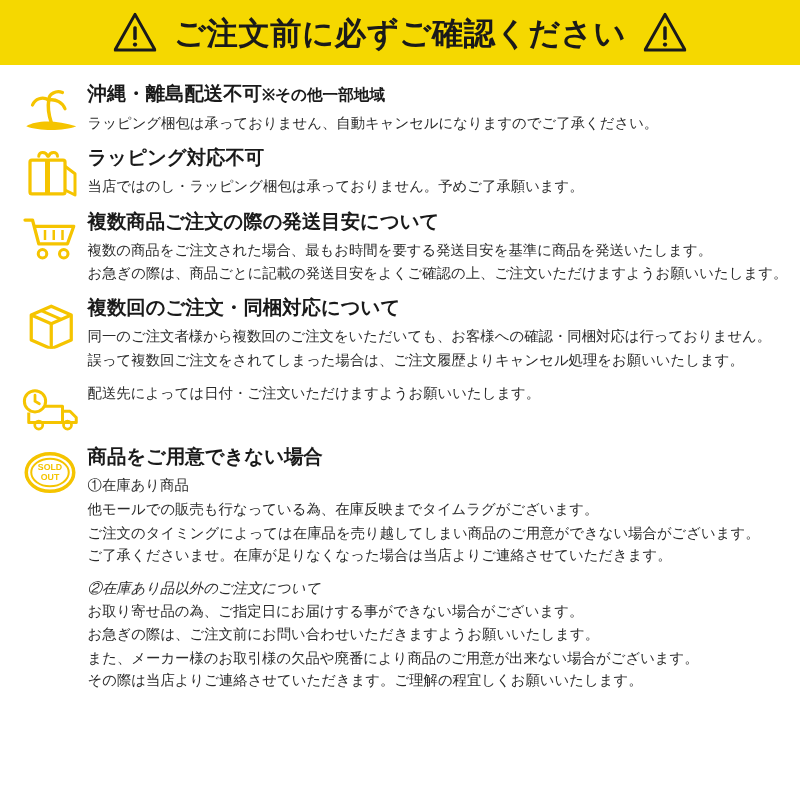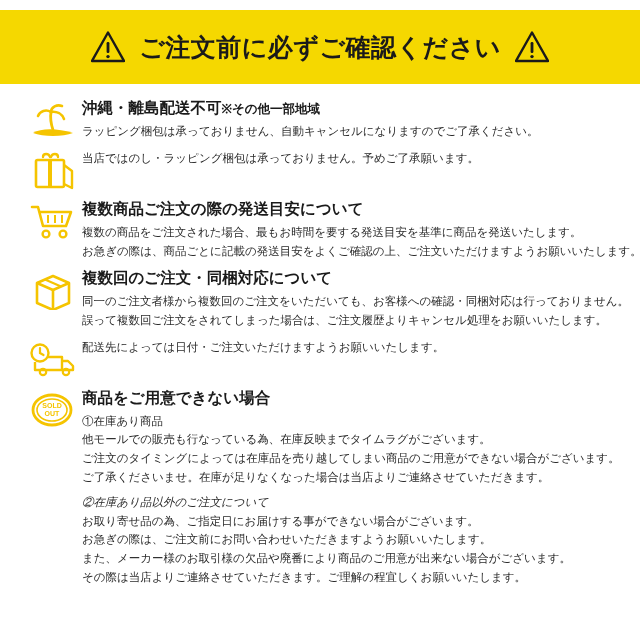--- a/index.html
+++ b/index.html
@@ -17,43 +17,42 @@
   .page {
     width: 640px;
     height: 640px;
     position: relative;
     box-sizing: border-box;
   }
 
   
   .header {
     background: #f5d800;
-    height: 74px;
+    height: 52px;
     display: flex;
     align-items: center;
     justify-content: center;
     gap: 14px;
-    margin-top: 10px;
   }
   .header-title {
     font-size: 25px;
     font-weight: bold;
     letter-spacing: 0.5px;
     color: #1a1a1a;
     white-space: nowrap;
   }
   .warn-icon {
     width: 34px;
     height: 32px;
     flex: 0 0 auto;
   }
 
   
   .sections {
-    padding: 10px 0 0 12px;
+    padding: 10px 0 0 0;
   }
   .section {
     display: flex;
     align-items: flex-start;
     padding: 4px 14px 4px 12px;
   }
   .icon-cell {
     width: 58px;
     flex: 0 0 58px;
     display: flex;
@@ -138,20 +137,21 @@
       <div class="icon-cell">
         <svg class="ic" viewBox="0 0 44 40" width="44" height="40" aria-hidden="true">
           <path d="M12 6 C12 2 18 2 19 6" fill="none" stroke="#f5c400" stroke-width="2.4" stroke-linecap="round"></path>
           <path d="M27 6 C27 2 21 2 20 6" fill="none" stroke="#f5c400" stroke-width="2.4" stroke-linecap="round"></path>
           <rect x="5" y="9" width="28" height="27" rx="1.5" fill="none" stroke="#f5c400" stroke-width="2.6"></rect>
           <rect x="17" y="9" width="4" height="27" fill="#f5c400"></rect>
           <path d="M33 14 L41 20 L41 37 L33 33" fill="none" stroke="#f5c400" stroke-width="2.4" stroke-linejoin="round"></path>
         </svg>
       </div>
       <div class="body-cell">
+        <div class="sec-title">ラッピング対応不可</div>
         <p class="sec-line">当店ではのし・ラッピング梱包は承っておりません。予めご了承願います。</p>
       </div>
     </div>
 
     <div class="section">
       <div class="icon-cell">
         <svg class="ic" viewBox="0 0 46 40" width="46" height="40" aria-hidden="true">
           <path d="M2 6 L8 6 L13 25 L36 25 L41 11 L10 11" fill="none" stroke="#f5c400" stroke-width="2.6" stroke-linecap="round" stroke-linejoin="round"></path>
           <circle cx="16" cy="33" r="3.4" fill="none" stroke="#f5c400" stroke-width="2.4"></circle>
           <circle cx="33" cy="33" r="3.4" fill="none" stroke="#f5c400" stroke-width="2.4"></circle>

